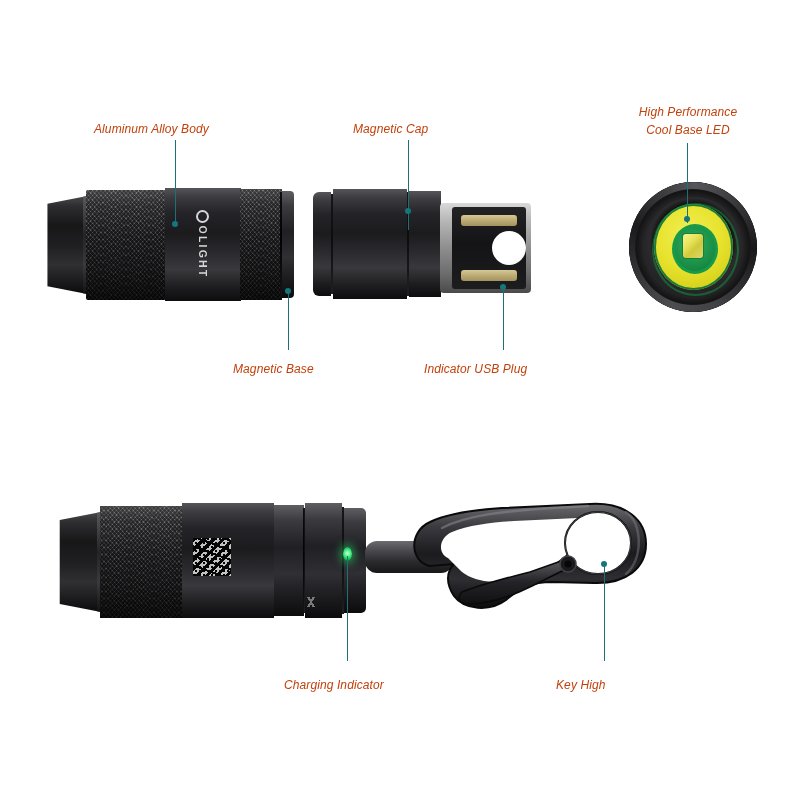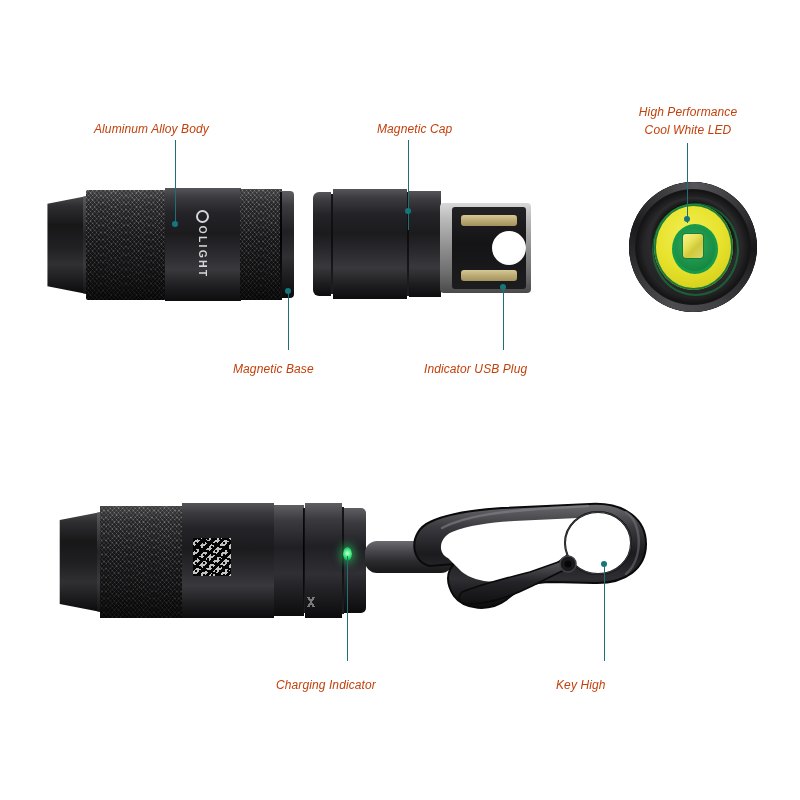--- a/index.html
+++ b/index.html
@@ -330,26 +330,26 @@
   <div class="leader v" style="left:503px;top:288px;height:62px;"></div>
   <div class="dot" style="left:500px;top:284px;"></div>
 
   <div class="leader v" style="left:347px;top:556px;height:105px;"></div>
 
   <div class="leader v" style="left:604px;top:565px;height:96px;"></div>
   <div class="dot" style="left:601px;top:561px;"></div>
 
   <div class="label" style="left:94px;top:120px;text-align:right;">Aluminum Alloy Body</div>
 
-  <div class="label" style="left:353px;top:120px;margin-left:24px;">Magnetic Cap</div>
+  <div class="label" style="left:353px;top:120px;">Magnetic Cap</div>
 
   <div class="label center" style="left:619px;top:103px;width:138px;">High Performance</div>
-  <div class="label center" style="left:619px;top:121px;width:138px;">Cool White LED</div>
+  <div class="label center" style="left:619px;top:121px;width:138px;">Cool Base LED</div>
 
   <div class="label" style="left:233px;top:360px;">Magnetic Base</div>
 
   <div class="label" style="left:424px;top:360px;">Indicator USB Plug</div>
 
-  <div class="label" style="left:276px;top:676px;">Charging Indicator</div>
+  <div class="label" style="left:284px;top:676px;">Charging Indicator</div>
 
   <div class="label" style="left:556px;top:676px;">Key High</div>
 
 </div>
 
 </body></html>

